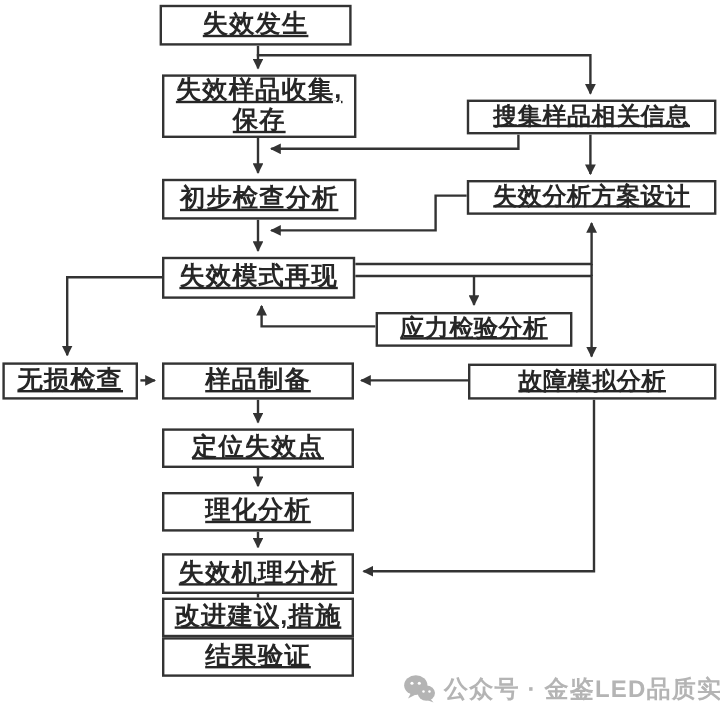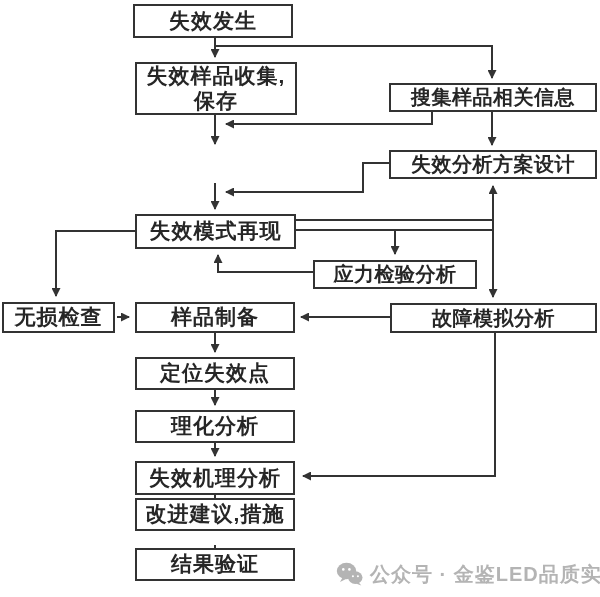--- a/index.html
+++ b/index.html
@@ -5,21 +5,21 @@
   html,body{margin:0;padding:0;background:#fff;}
   .canvas{
     position:relative;width:600px;height:597px;background:#ffffff;
     font-family:"Liberation Sans","DejaVu Sans",sans-serif;overflow:hidden;
   }
   .connectors{position:absolute;left:0;top:0;width:600px;height:597px;}
   .node{
     position:absolute;box-sizing:border-box;border:2px solid #333333;background:#ffffff;
     display:flex;align-items:center;justify-content:center;flex-direction:column;
     color:#262626;font-size:21px;font-weight:600;letter-spacing:1px;text-align:center;
-    line-height:1.15;white-space:nowrap;
+    line-height:1.15;white-space:nowrap;text-decoration:underline;
   }
   .node.small{font-size:20px;letter-spacing:0.5px;}
   .watermark{
     position:absolute;left:336px;top:560px;height:28px;display:flex;align-items:center;gap:7px;
     color:#b4b4b4;font-size:20px;font-weight:600;letter-spacing:1px;white-space:nowrap;
   }
 </style>
 </head>
 <body>
 
@@ -78,20 +78,23 @@
 
   <div class="node" style="left:133px;top:4px;width:160px;height:34px;">
     <span>失效发生</span>
   </div>
 
   <div class="node" style="left:135px;top:62px;width:162px;height:53px;">
     <span>失效样品收集,</span>
     <span>保存</span>
   </div>
 
+  <div class="node" style="left:135px;top:149px;width:162px;height:34px;">
+    <span>初步检查分析</span>
+  </div>
 
   <div class="node" style="left:135px;top:214px;width:161px;height:35px;">
     <span>失效模式再现</span>
   </div>
 
   <div class="node" style="left:2px;top:302px;width:113px;height:31px;">
     <span>无损检查</span>
   </div>
 
   <div class="node" style="left:135px;top:302px;width:160px;height:31px;">
@@ -107,21 +110,21 @@
   </div>
 
   <div class="node" style="left:135px;top:461px;width:160px;height:34px;">
     <span>失效机理分析</span>
   </div>
 
   <div class="node" style="left:135px;top:498px;width:160px;height:33px;">
     <span>改进建议,措施</span>
   </div>
 
-  <div class="node" style="left:135px;top:548px;width:160px;height:33px;">
+  <div class="node" style="left:135px;top:531px;width:160px;height:33px;">
     <span>结果验证</span>
   </div>
 
   <div class="node small" style="left:389px;top:83px;width:208px;height:29px;text-align:center;">
     <span>搜集样品相关信息</span>
   </div>
 
   <div class="node small" style="left:389px;top:150px;width:208px;height:29px;">
     <span>失效分析方案设计</span>
   </div>

